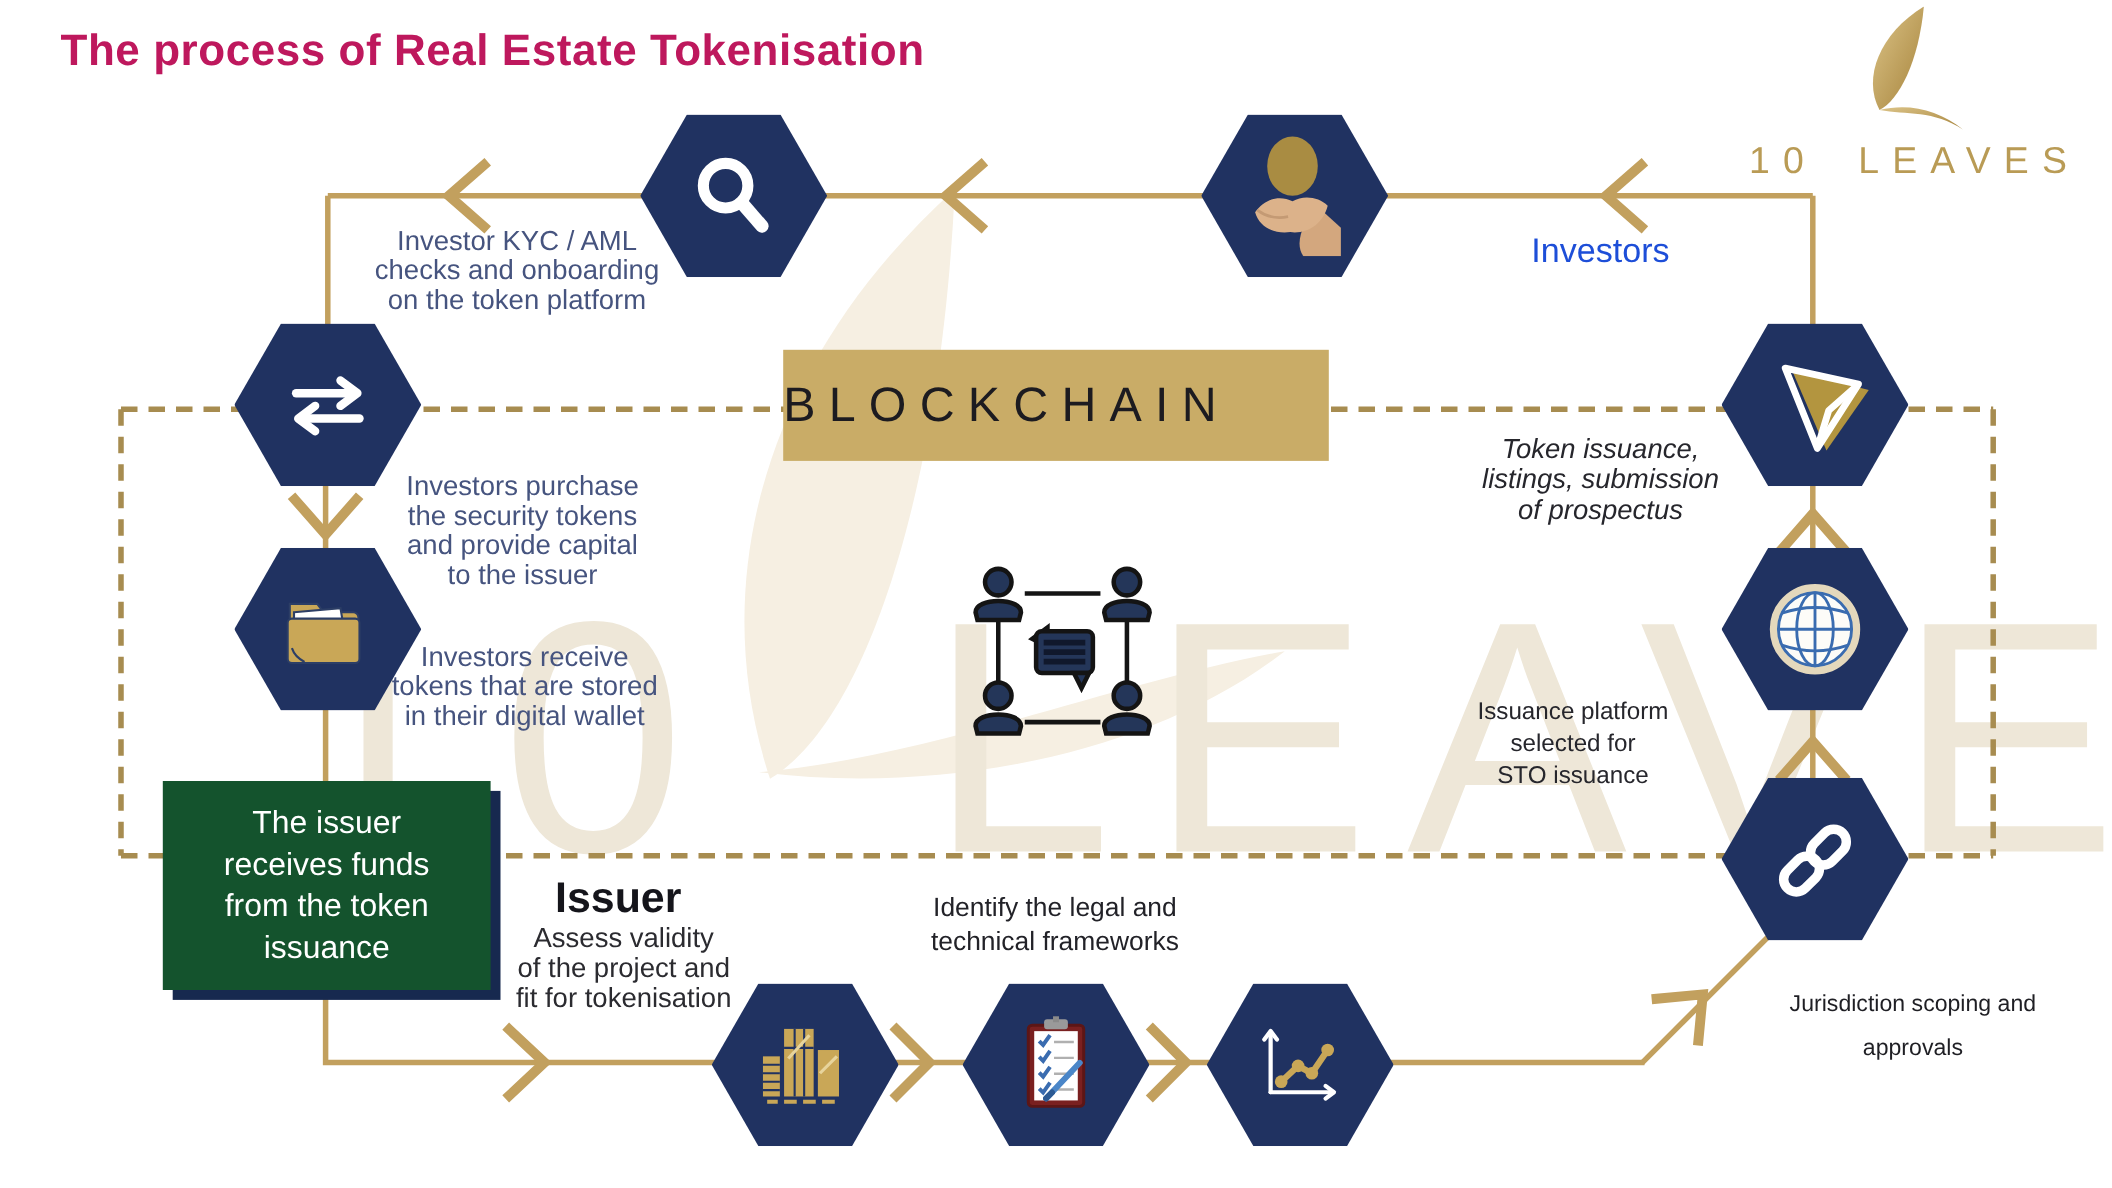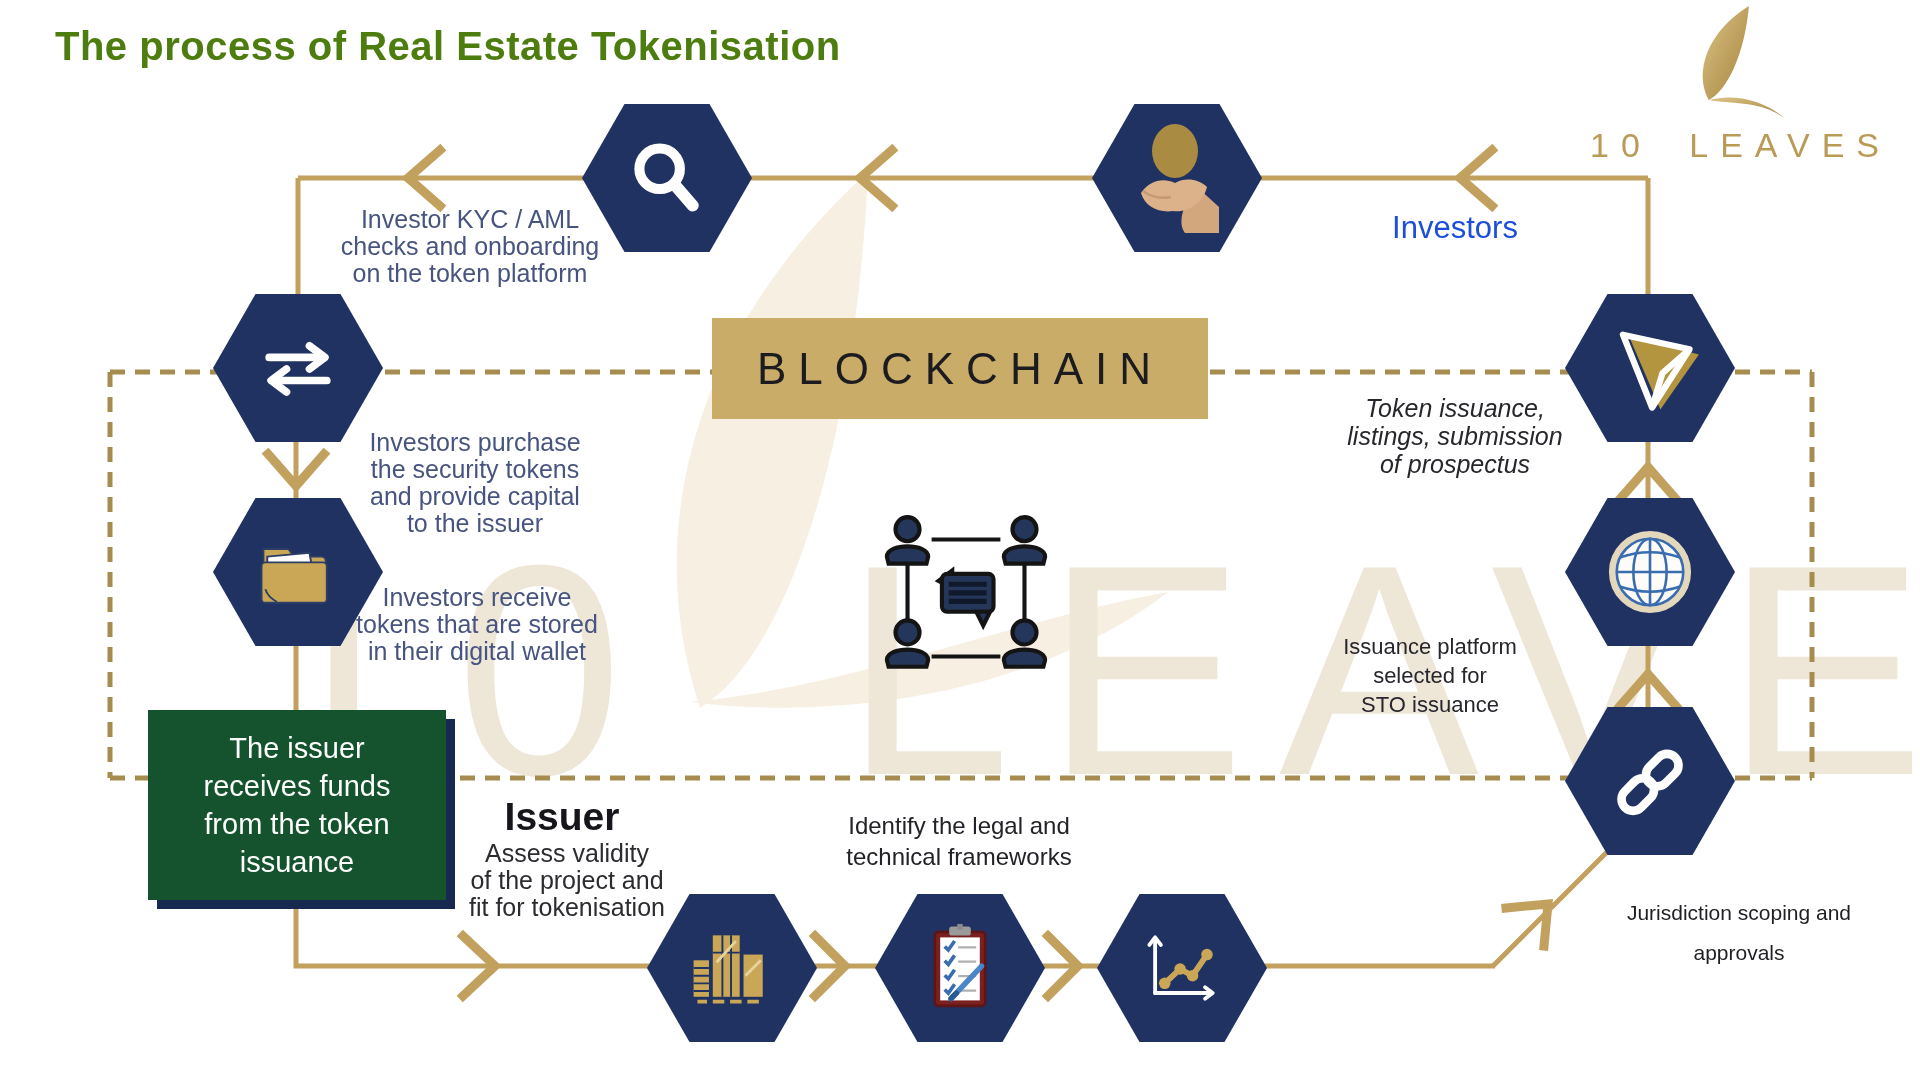--- a/index.html
+++ b/index.html
@@ -11,30 +11,30 @@
            color:#eee7d8;letter-spacing:34px;word-spacing:70px;white-space:nowrap;line-height:1;}
   .lines{position:absolute;left:0;top:0;z-index:1;}
   
   .hex{position:absolute;width:170px;height:148px;background:#203261;z-index:2;
        clip-path:polygon(0 50%,25% 0,75% 0,100% 50%,75% 100%,25% 100%);
        display:flex;align-items:center;justify-content:center;}
   
   .txt{position:absolute;z-index:2;white-space:pre-line;text-align:center;}
   .navyTxt{color:#46547f;font-size:25px;line-height:27px;font-weight:500;}
   .blackTxt{color:#26262c;font-size:25px;line-height:28px;font-weight:500;font-style:italic;}
-  .title{position:absolute;left:55px;top:24px;z-index:3;color:#4d7c0f;
+  .title{position:absolute;left:55px;top:24px;z-index:3;color:#be185d;
          font-size:40px;font-weight:700;letter-spacing:0.5px;}
   .investors-label{font-size:31px;line-height:36px;color:#1d4ed8;font-weight:500;}
   .issuer-label{font-size:39px;line-height:34px;color:#15151b;font-weight:600;}
   .jurisdiction-label{font-size:21px;line-height:40px;color:#1f1f24;font-weight:500;}
   .identify{font-size:24px;line-height:31px;color:#222228;font-weight:500;}
   .platform{font-size:22px;line-height:29px;color:#26262c;font-weight:500;}
   
   .bar{position:absolute;left:712px;top:318px;width:496px;height:101px;background:#c9ac67;z-index:2;
-       display:flex;align-items:center;justify-content:center;}
+       display:flex;align-items:center;justify-content:flex-start;}
   .bar span{font-size:44px;letter-spacing:12px;color:#1c1b20;font-weight:400;}
   
   .issuer-box{position:absolute;left:148px;top:710px;width:298px;height:190px;background:#14532d;z-index:2;
               box-shadow:9px 9px 0 #17294f;display:flex;align-items:center;justify-content:center;}
   .issuer-box span{color:#ffffff;font-size:29px;line-height:38px;font-weight:500;
                    text-align:center;white-space:pre-line;}
   
   .logo{position:absolute;left:1590px;top:6px;width:300px;z-index:3;text-align:center;}
   .logo-text{margin-top:4px;color:#b99b55;font-size:34px;font-weight:400;
              letter-spacing:12px;word-spacing:16px;white-space:nowrap;}

